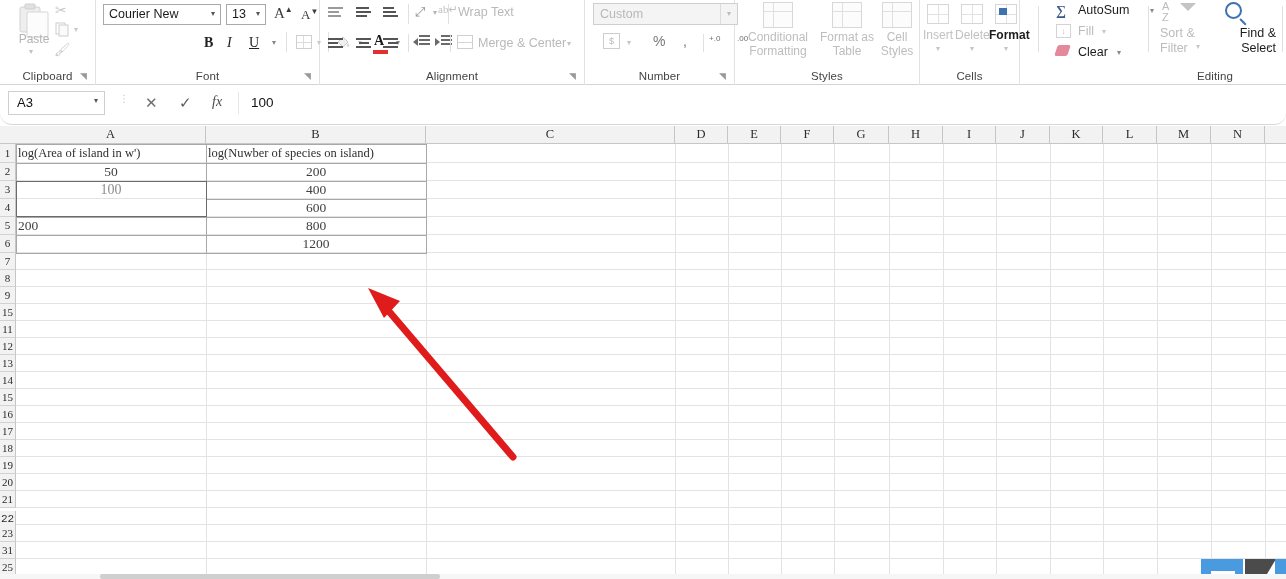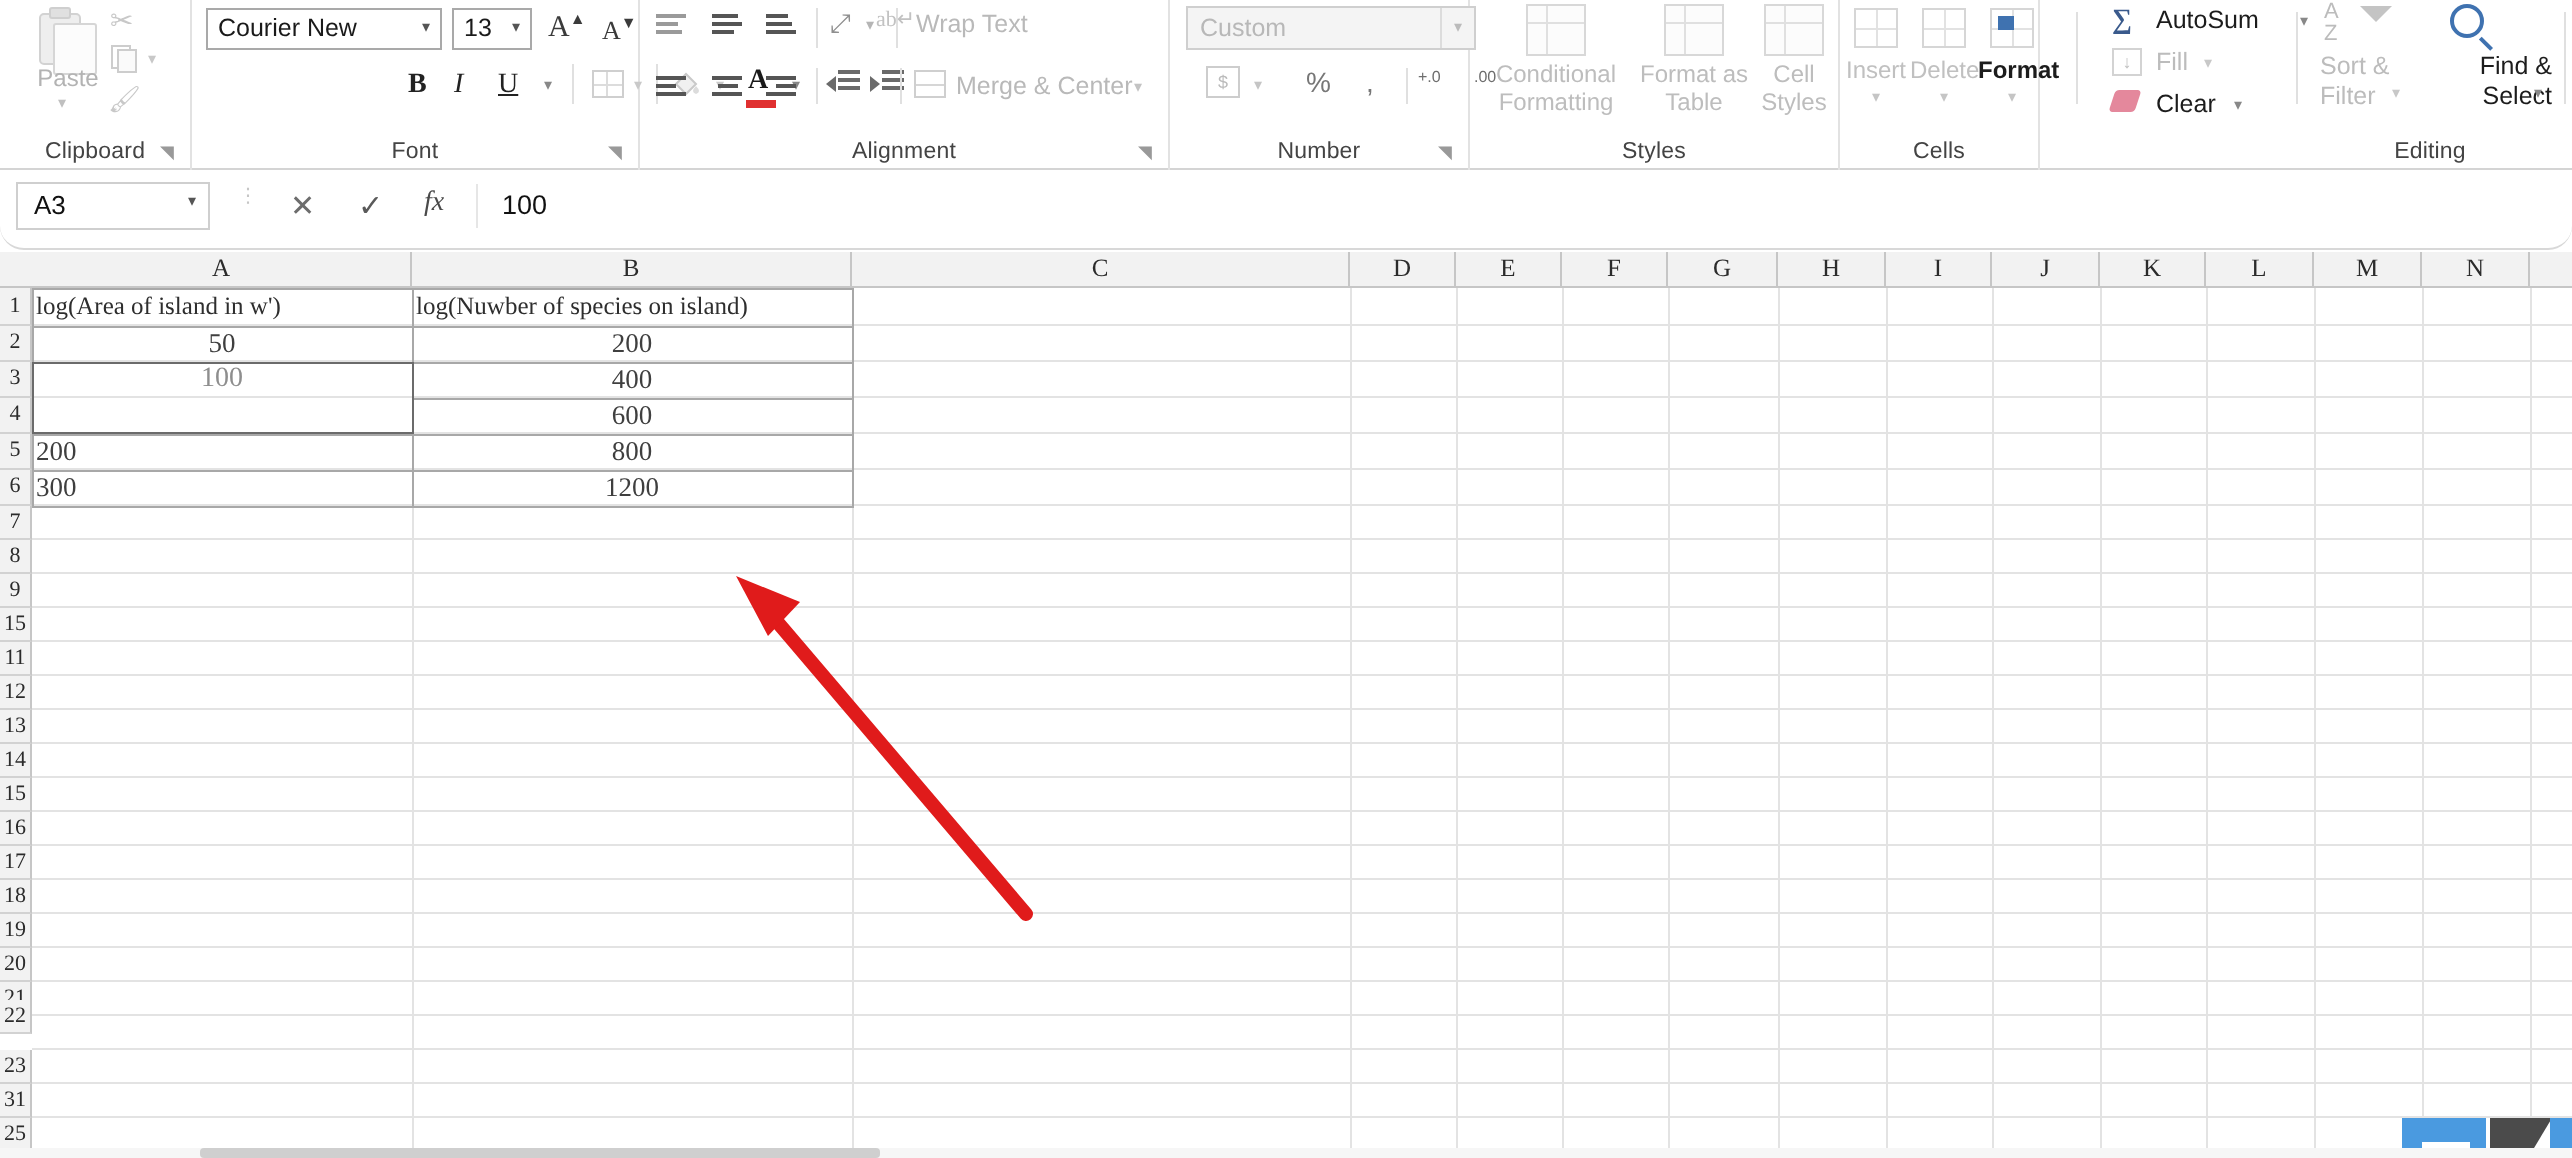--- a/index.html
+++ b/index.html
@@ -683,21 +683,21 @@
         <div class="rh-cell" style="top: 194px; height: 17px; line-height: 16px;">12</div>
         <div class="rh-cell" style="top: 211px; height: 17px; line-height: 16px;">13</div>
         <div class="rh-cell" style="top: 228px; height: 17px; line-height: 16px;">14</div>
         <div class="rh-cell" style="top: 245px; height: 17px; line-height: 16px;">15</div>
         <div class="rh-cell" style="top: 262px; height: 17px; line-height: 16px;">16</div>
         <div class="rh-cell" style="top: 279px; height: 17px; line-height: 16px;">17</div>
         <div class="rh-cell" style="top: 296px; height: 17px; line-height: 16px;">18</div>
         <div class="rh-cell" style="top: 313px; height: 17px; line-height: 16px;">19</div>
         <div class="rh-cell" style="top: 330px; height: 17px; line-height: 16px;">20</div>
         <div class="rh-cell" style="top: 347px; height: 17px; line-height: 16px;">21</div>
-        <div class="rh-cell" style="top: 356px; height: 17px; line-height: 16px;">22</div>
+        <div class="rh-cell" style="top: 367px; height: 17px; line-height: 16px; font-family: Liberation Mono, monospace;">22</div>
         <div class="rh-cell" style="top: 381px; height: 17px; line-height: 16px;">23</div>
         <div class="rh-cell" style="top: 398px; height: 17px; line-height: 16px;">31</div>
         <div class="rh-cell" style="top: 415px; height: 17px; line-height: 16px;">25</div>
         <div class="rh-cell" style="top: 432px; height: 17px; line-height: 16px;">26</div>
       </div>
     <div class="gridbody" id="gridbody">
         <div class="vline" style="left: 1249px;"></div>
         <div class="vline" style="left: 1195px;"></div>
         <div class="vline" style="left: 1141px;"></div>
         <div class="vline" style="left: 1087px;"></div>
@@ -772,20 +772,19 @@
       </div>
     <div class="dcell lft hdr" style="left: 0px; width: 190px; top: 0px; height: 19px; line-height: 18px;">log(Area of island in w')</div>
         <div class="dcell lft hdr" style="left: 190px; width: 220px; top: 0px; height: 19px; line-height: 18px;">log(Nuwber of species on island)</div>
         <div class="dcell ctr" style="left: 0px; width: 190px; top: 19px; height: 18px; line-height: 17px;">50</div>
         <div class="dcell ctr" style="left: 190px; width: 220px; top: 19px; height: 18px; line-height: 17px;">200</div>
         <div class="dcell ctr faded" style="left: 0px; width: 190px; top: 37px; height: 18px; line-height: 17px;">100</div>
         <div class="dcell ctr" style="left: 190px; width: 220px; top: 37px; height: 18px; line-height: 17px;">400</div>
         <div class="dcell ctr" style="left: 190px; width: 220px; top: 55px; height: 18px; line-height: 17px;">600</div>
         <div class="dcell lft" style="left: 0px; width: 190px; top: 73px; height: 18px; line-height: 17px;">200</div>
         <div class="dcell ctr" style="left: 190px; width: 220px; top: 73px; height: 18px; line-height: 17px;">800</div>
-        <div class="dcell lft" style="left: 0px; width: 190px; top: 91px; height: 18px; line-height: 17px;">300</div>
         <div class="dcell ctr" style="left: 190px; width: 220px; top: 91px; height: 18px; line-height: 17px;">1200</div>
       </div>
     <div class="hscroll">
       <div class="hscroll-thumb"></div>
     </div>
   </div>
 </div>
 
 </body></html>

